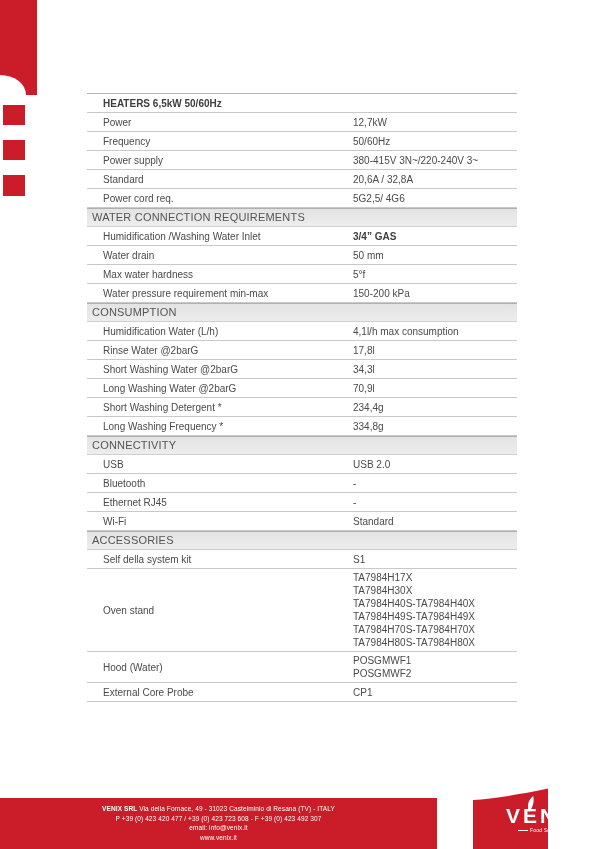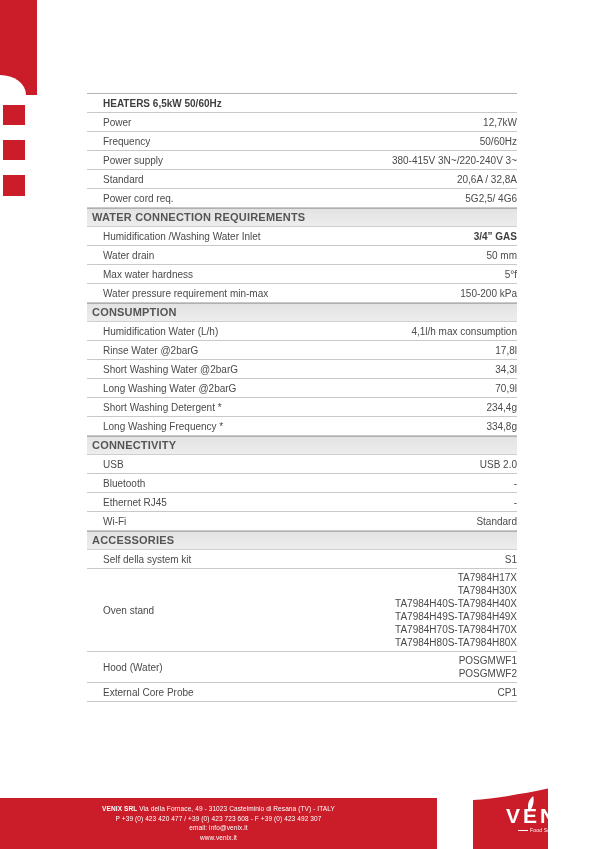--- a/index.html
+++ b/index.html
@@ -19,29 +19,29 @@
 
   
   #spec-table {
     position:absolute; left:87px; top:93px; width:430px;
     border-top:1px solid #b5b5b5;
     font-size:10px; color:#4a4a4a;
   }
   .trow { display:flex; align-items:center; min-height:18px;
           border-bottom:1px solid #c9c9c9; }
   .trow .lab { width:250px; padding-left:16px; }
-  .trow .val { flex:1;text-align:right; }
+  .trow .val { flex:1; }
   .trow.multi { align-items:center; padding:2px 0; }
   .trow.multi .val div { line-height:13px; }
   .b { font-weight:bold; color:#3e3e3e; }
   .band {
     height:17px; line-height:17px; padding-left:5px;
     background:linear-gradient(#e3e3e3, #ededed);
     border-top:1px solid #b0b0b0; border-bottom:1px solid #cfcfcf;
-    font-weight:bold; font-size:11px; color:#555555; letter-spacing:0.2px;
+    font-weight:normal; font-size:11px; color:#555555; letter-spacing:0.2px;
   }
 
   
   #footer-bar {
     position:absolute; left:0; top:798px; width:437px; height:51px;
     background:#cb1d29; color:#ffffff; text-align:center;
     font-size:6.5px; padding-top:6px; box-sizing:border-box;
   }
   .fline { line-height:9.5px; letter-spacing:0.1px; }
   .fb { font-weight:bold; }

